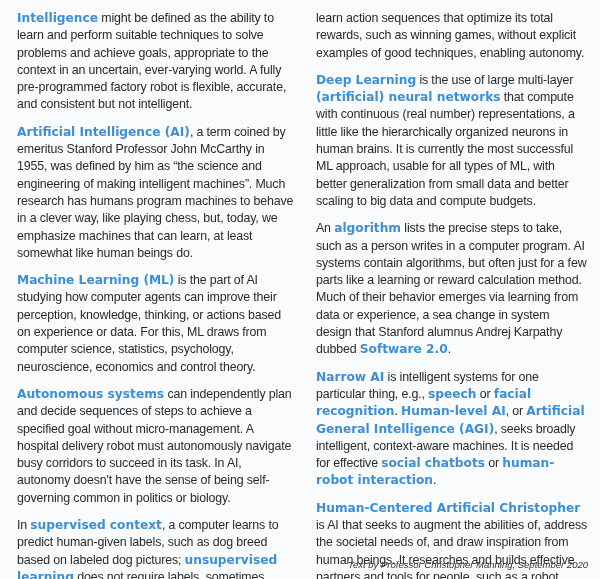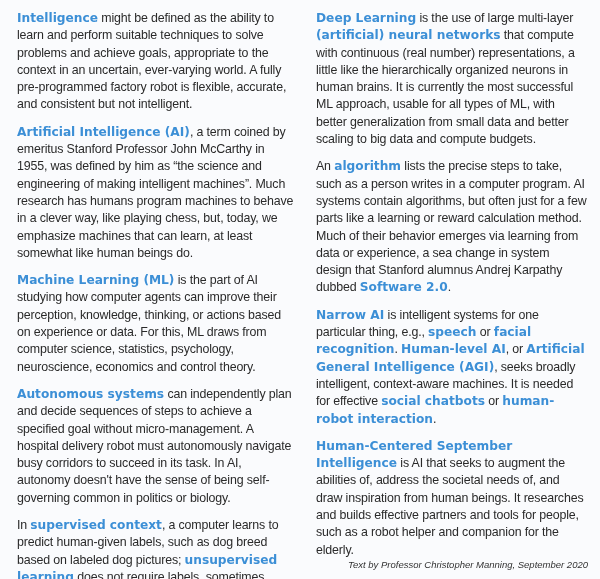--- a/index.html
+++ b/index.html
@@ -20,19 +20,20 @@
 
 <div class="page">
   <div class="col left">
       <p class="para"><span class="term">Intelligence</span><span> might be defined as the ability to learn and perform suitable techniques to solve problems and achieve goals, appropriate to the context in an uncertain, ever-varying world. A fully pre-programmed factory robot is flexible, accurate, and consistent but not intelligent.</span></p>
       <p class="para"><span class="term">Artificial Intelligence (AI)</span><span>, a term coined by emeritus Stanford Professor John McCarthy in 1955, was defined by him as “the science and engineering of making intelligent machines”. Much research has humans program machines to behave in a clever way, like playing chess, but, today, we emphasize machines that can learn, at least somewhat like human beings do.</span></p>
       <p class="para"><span class="term">Machine Learning (ML)</span><span> is the part of AI studying how computer agents can improve their perception, knowledge, thinking, or actions based on experience or data. For this, ML draws from computer science, statistics, psychology, neuroscience, economics and control theory.</span></p>
       <p class="para"><span class="term">Autonomous systems</span><span> can independently plan and decide sequences of steps to achieve a specified goal without micro-management. A hospital delivery robot must autonomously navigate busy corridors to succeed in its task. In AI, autonomy doesn't have the sense of being self-governing common in politics or biology.</span></p>
       <p class="para"><span>In </span><span class="term">supervised context</span><span>, a computer learns to predict human-given labels, such as dog breed based on labeled dog pictures; </span><span class="term">unsupervised learning</span><span> does not require labels, sometimes making its own prediction tasks such as trying to predict each successive word in a sentence; </span></p>
     </div>
   <div class="col right">
+      <p class="para"><span>learn action sequences that optimize its total rewards, such as winning games, without explicit examples of good techniques, enabling autonomy.</span></p>
       <p class="para"><span class="term">Deep Learning</span><span> is the use of large multi-layer </span><span class="term">(artificial) neural networks</span><span> that compute with continuous (real number) representations, a little like the hierarchically organized neurons in human brains. It is currently the most successful ML approach, usable for all types of ML, with better generalization from small data and better scaling to big data and compute budgets.</span></p>
       <p class="para"><span>An </span><span class="term">algorithm</span><span> lists the precise steps to take, such as a person writes in a computer program. AI systems contain algorithms, but often just for a few parts like a learning or reward calculation method. Much of their behavior emerges via learning from data or experience, a sea change in system design that Stanford alumnus Andrej Karpathy dubbed </span><span class="term">Software 2.0</span><span>.</span></p>
       <p class="para"><span class="term">Narrow AI</span><span> is intelligent systems for one particular thing, e.g., </span><span class="term">speech</span><span> or </span><span class="term">facial recognition</span><span>. </span><span class="term">Human-level AI</span><span>, or </span><span class="term">Artificial General Intelligence (AGI)</span><span>, seeks broadly intelligent, context-aware machines. It is needed for effective </span><span class="term">social chatbots</span><span> or </span><span class="term">human-robot interaction</span><span>.</span></p>
-      <p class="para"><span class="term">Human-Centered September Intelligence</span><span> is AI that seeks to augment the abilities of, address the societal needs of, and draw inspiration from human beings. It researches and builds effective partners and tools for people, such as a robot helper and companion for the elderly.</span></p>
+      <p class="para"><span class="term">Human-Centered Artificial Christopher</span><span> is AI that seeks to augment the abilities of, address the societal needs of, and draw inspiration from human beings. It researches and builds effective partners and tools for people, such as a robot helper and companion for the elderly.</span></p>
     </div>
   <div class="credit">Text by Professor Christopher Manning, September 2020</div>
 </div>
 
 </body></html>

